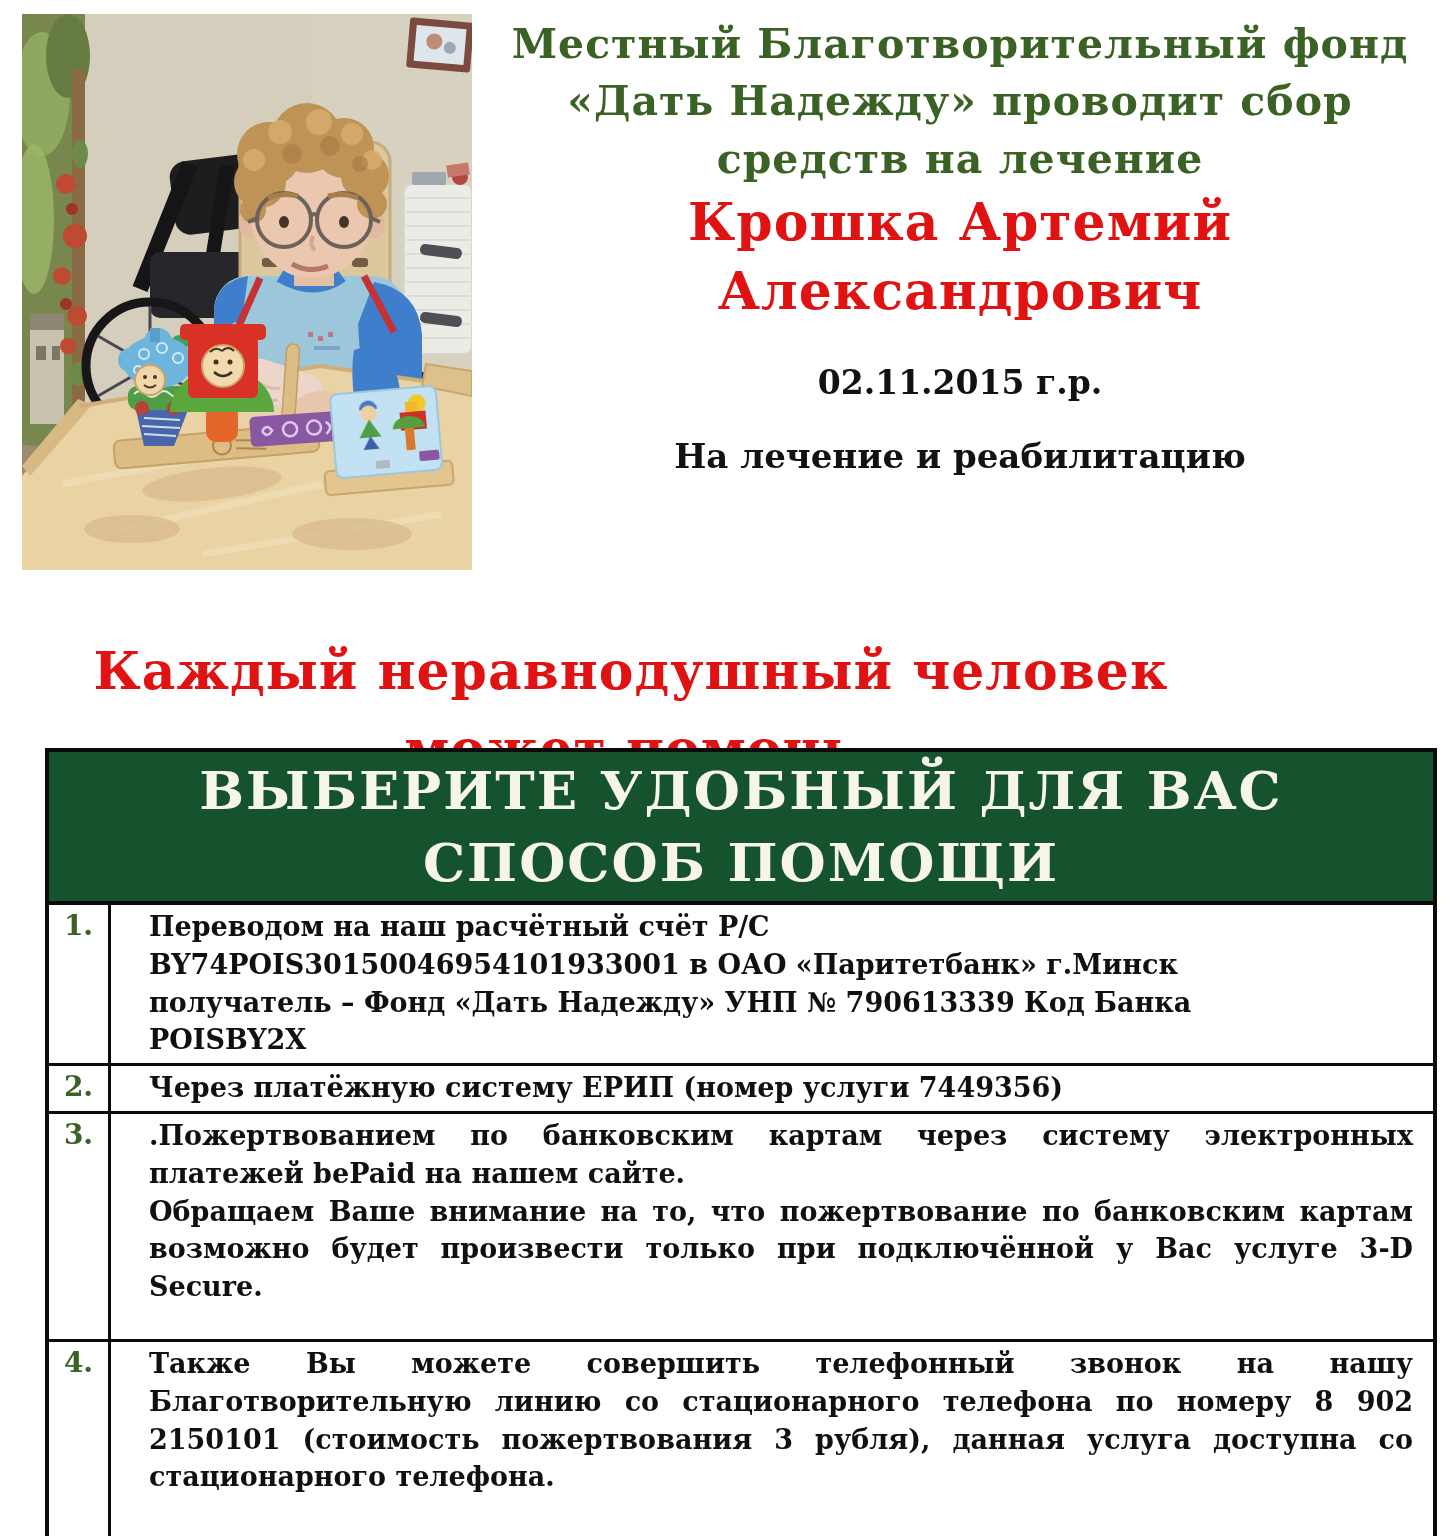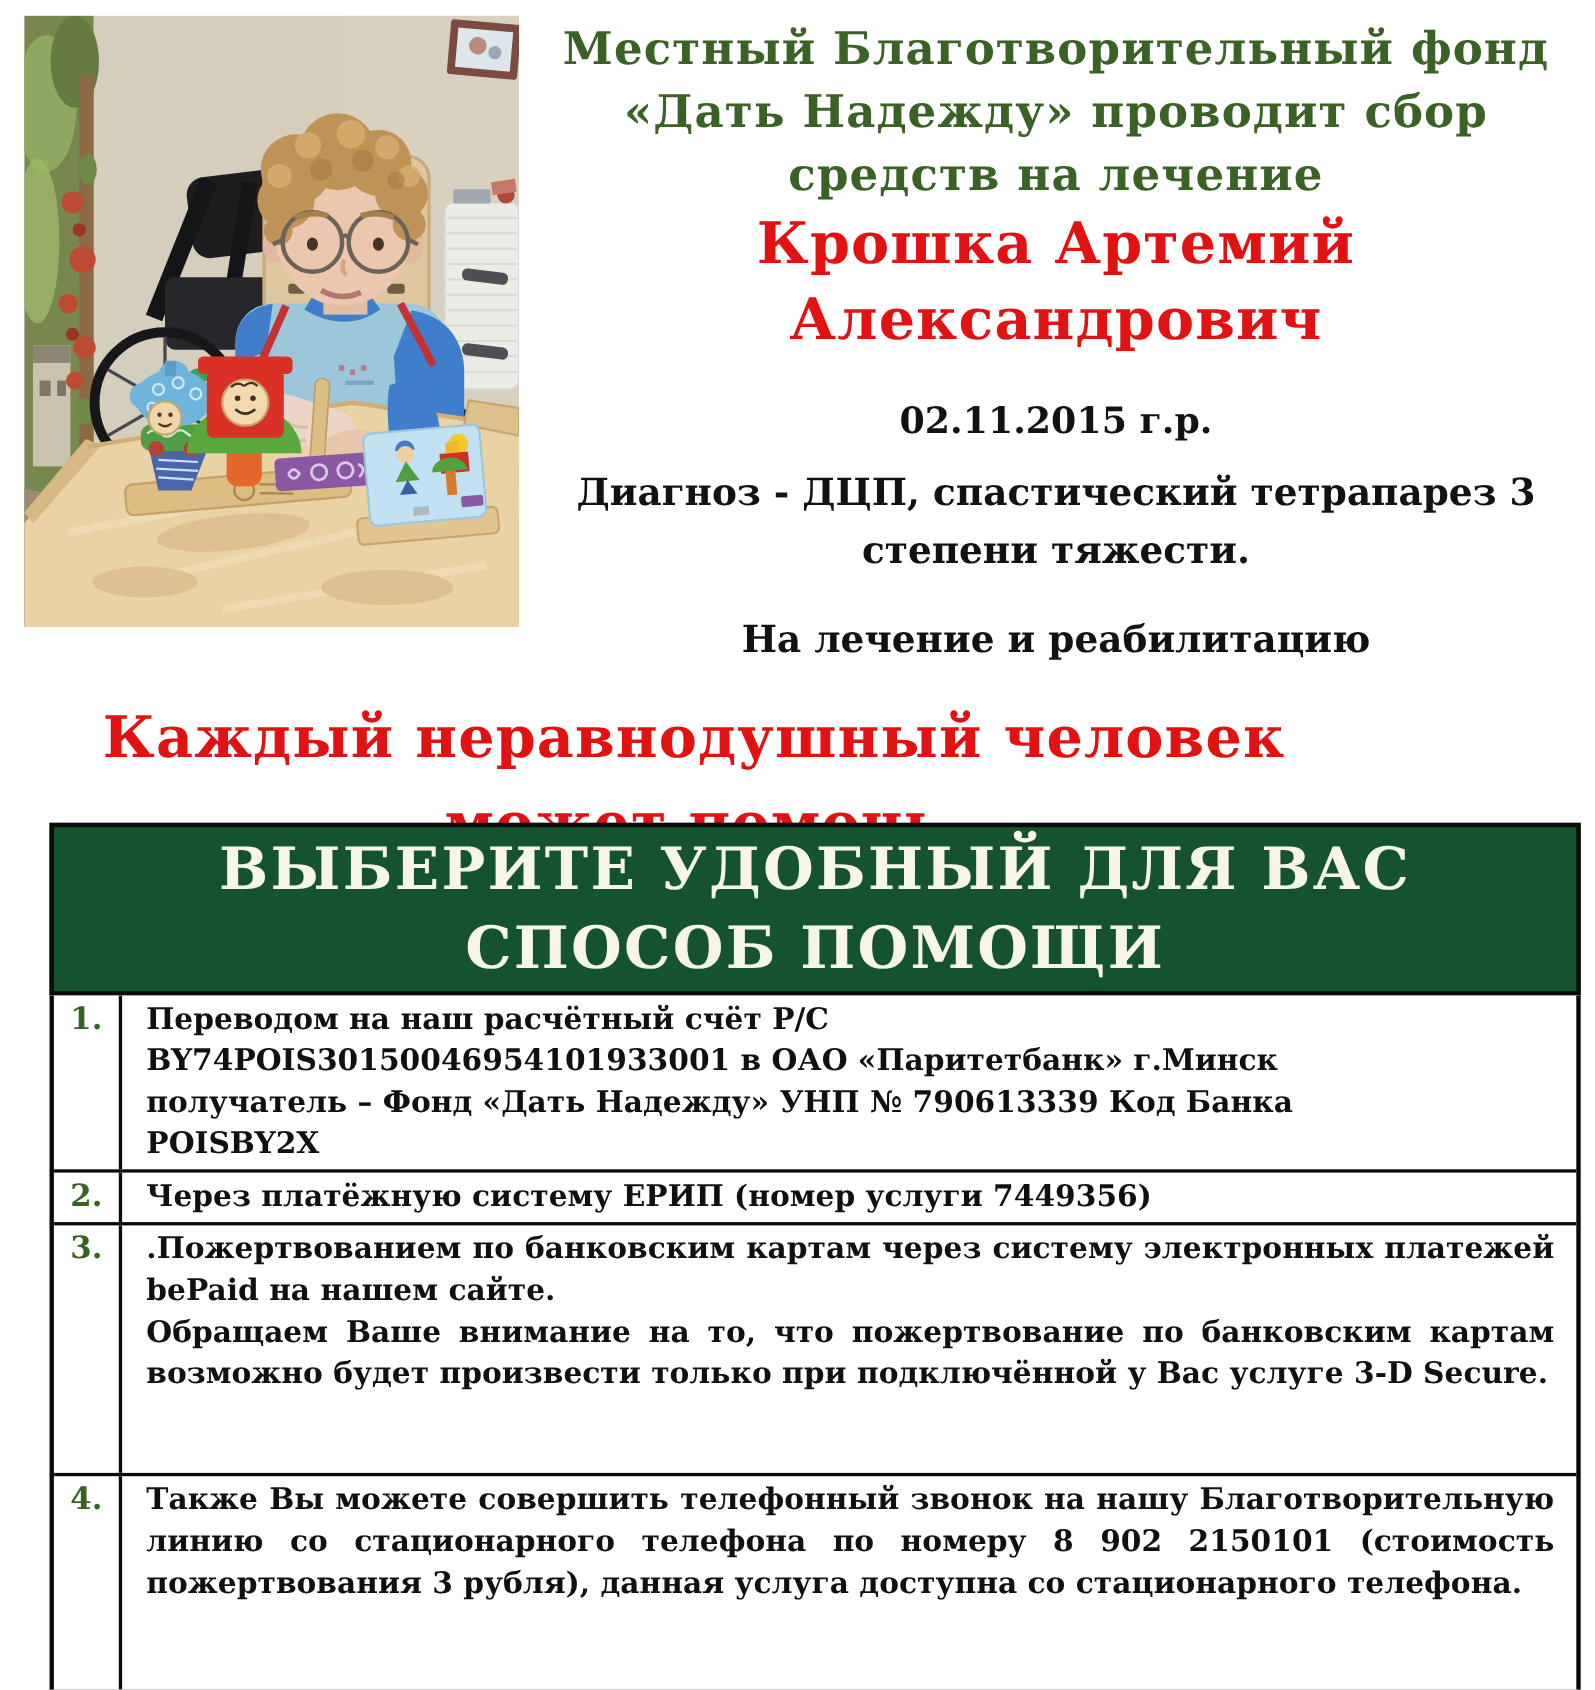--- a/index.html
+++ b/index.html
@@ -46,21 +46,21 @@
     border-left:4px solid #0b0b0b;border-right:4px solid #0b0b0b;border-bottom:4px solid #0b0b0b;
     background:#ffffff;
   }
   .h-row{display:flex;align-items:stretch;box-sizing:border-box;}
   .h-row + .h-row{border-top:3px solid #0b0b0b;}
   .h-num{
     width:62px;flex:0 0 62px;border-right:3px solid #0b0b0b;box-sizing:border-box;
     color:#3a6224;font-size:28px;font-weight:bold;text-align:center;padding-top:4px;
   }
   .h-text{
-    flex:1;padding:3px 20px 4px 22px;font-size:27px;font-weight:bold;color:#101010;line-height:1.40;
+    flex:1;padding:3px 20px 4px 38px;font-size:27px;font-weight:bold;color:#101010;line-height:1.40;
     text-align:left;
   }
   .r1{min-height:152px;}
   .r2{min-height:40px;}
   .r3{min-height:228px;}
   .r4{min-height:197px;}
   .r3 .h-text,.r4 .h-text{text-align:justify;}
 </style>
 </head>
 <body>
@@ -300,22 +300,20 @@
   </svg>
 </div>
 
 <div class="right-col">
   <div class="fund-header pre">Местный Благотворительный фонд
 «Дать Надежду»  проводит сбор
 средств на лечение</div>
   <div class="child-name pre">Крошка Артемий
 Александрович</div>
   <div class="birth-date">02.11.2015 г.р.</div>
-  <div class="diagnosis pre">Диагноз - ДЦП, спастический тетрапарез 3
-степени тяжести.</div>
   <div class="purpose">На лечение и реабилитацию</div>
 </div>
 
 <div class="appeal pre">Каждый неравнодушный человек может помочь
 мальчику Артемию.</div>
 
 <div class="banner">
   <span>ВЫБЕРИТЕ УДОБНЫЙ ДЛЯ ВАС СПОСОБ ПОМОЩИ</span>
 </div>
 

